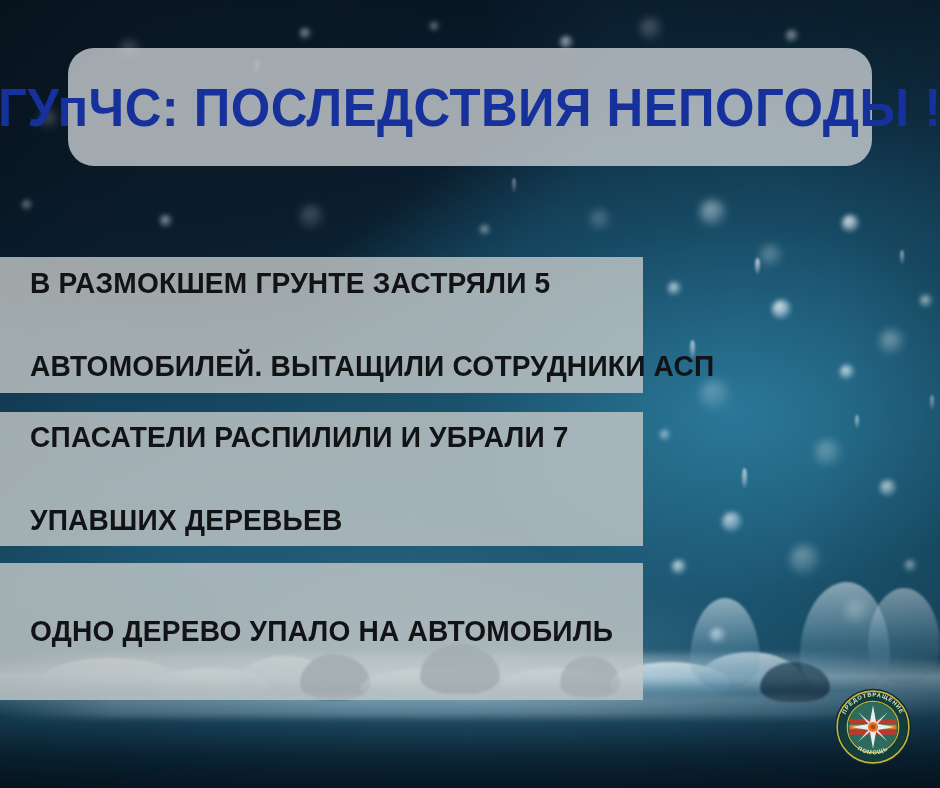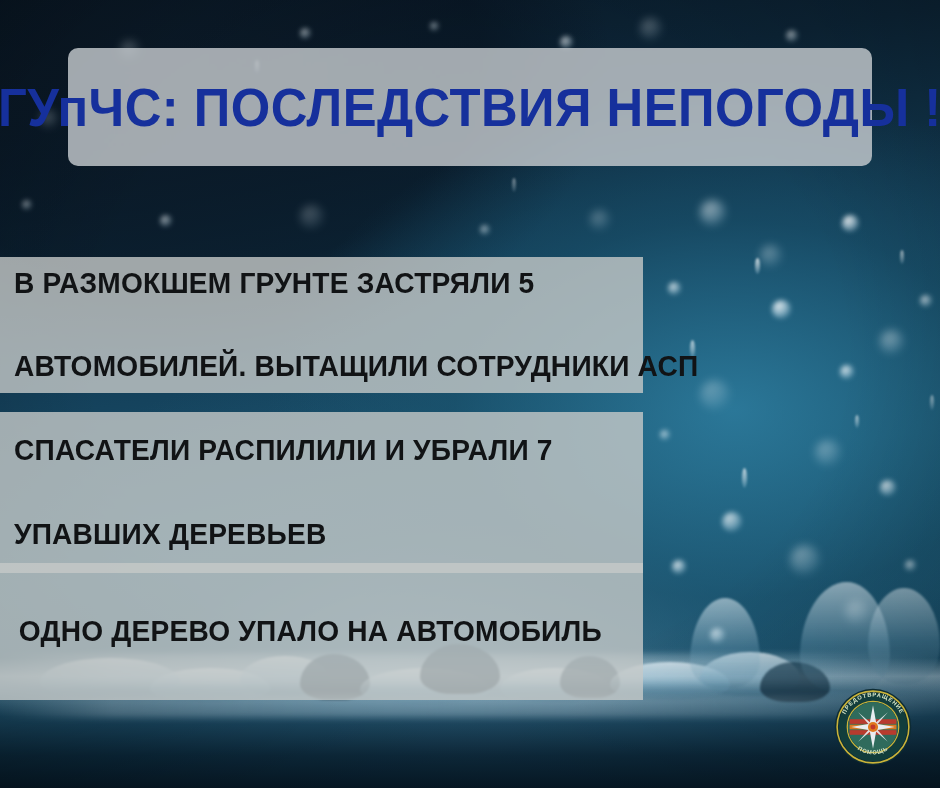--- a/index.html
+++ b/index.html
@@ -70,21 +70,21 @@
     background:linear-gradient(180deg, rgba(255,255,255,0.9), rgba(190,224,242,0.25));
     filter:blur(0.8px);
   }
 
   
   .title-plate {
     position:absolute;
     left:68px; top:48px;
     width:804px; height:118px;
     background:rgba(201,206,210,0.80);
-    border-radius:10px;
+    border-radius:26px;
     display:flex;
     align-items:center;
     justify-content:center;
     backdrop-filter:blur(1px);
   }
   .title-text {
     font-family:"Liberation Sans Narrow","Liberation Sans", sans-serif;
     font-weight:bold;
     font-size:54px;
     line-height:1;
@@ -97,38 +97,38 @@
 
   
   .panel {
     position:absolute;
     left:0;
     width:643px;
     background:rgba(198,201,200,0.80);
     display:flex;
     flex-direction:column;
     justify-content:center;
-    padding-left:14px;
+    padding-left:30px;
     padding-right:18px;
     gap:44px;
   }
   .panel-line {
     font-family:"Liberation Sans Narrow","Liberation Sans", sans-serif;
     font-weight:bold;
     font-size:29px;
     line-height:1.36;
     letter-spacing:0.2px;
     color:#111315;
     transform:scaleX(0.97);
     transform-origin:left center;
     white-space:nowrap;
   }
 
   #panel-1 { top:257px; height:136px; }
-  #panel-2 { top:412px; height:161px; }
+  #panel-2 { top:412px; height:134px; }
   #panel-3 { top:563px; height:137px;text-align:center; }
 
   
   .emblem {
     position:absolute;
     right:28px; bottom:22px;
     width:78px; height:78px;
   }
 </style>
 </head>

